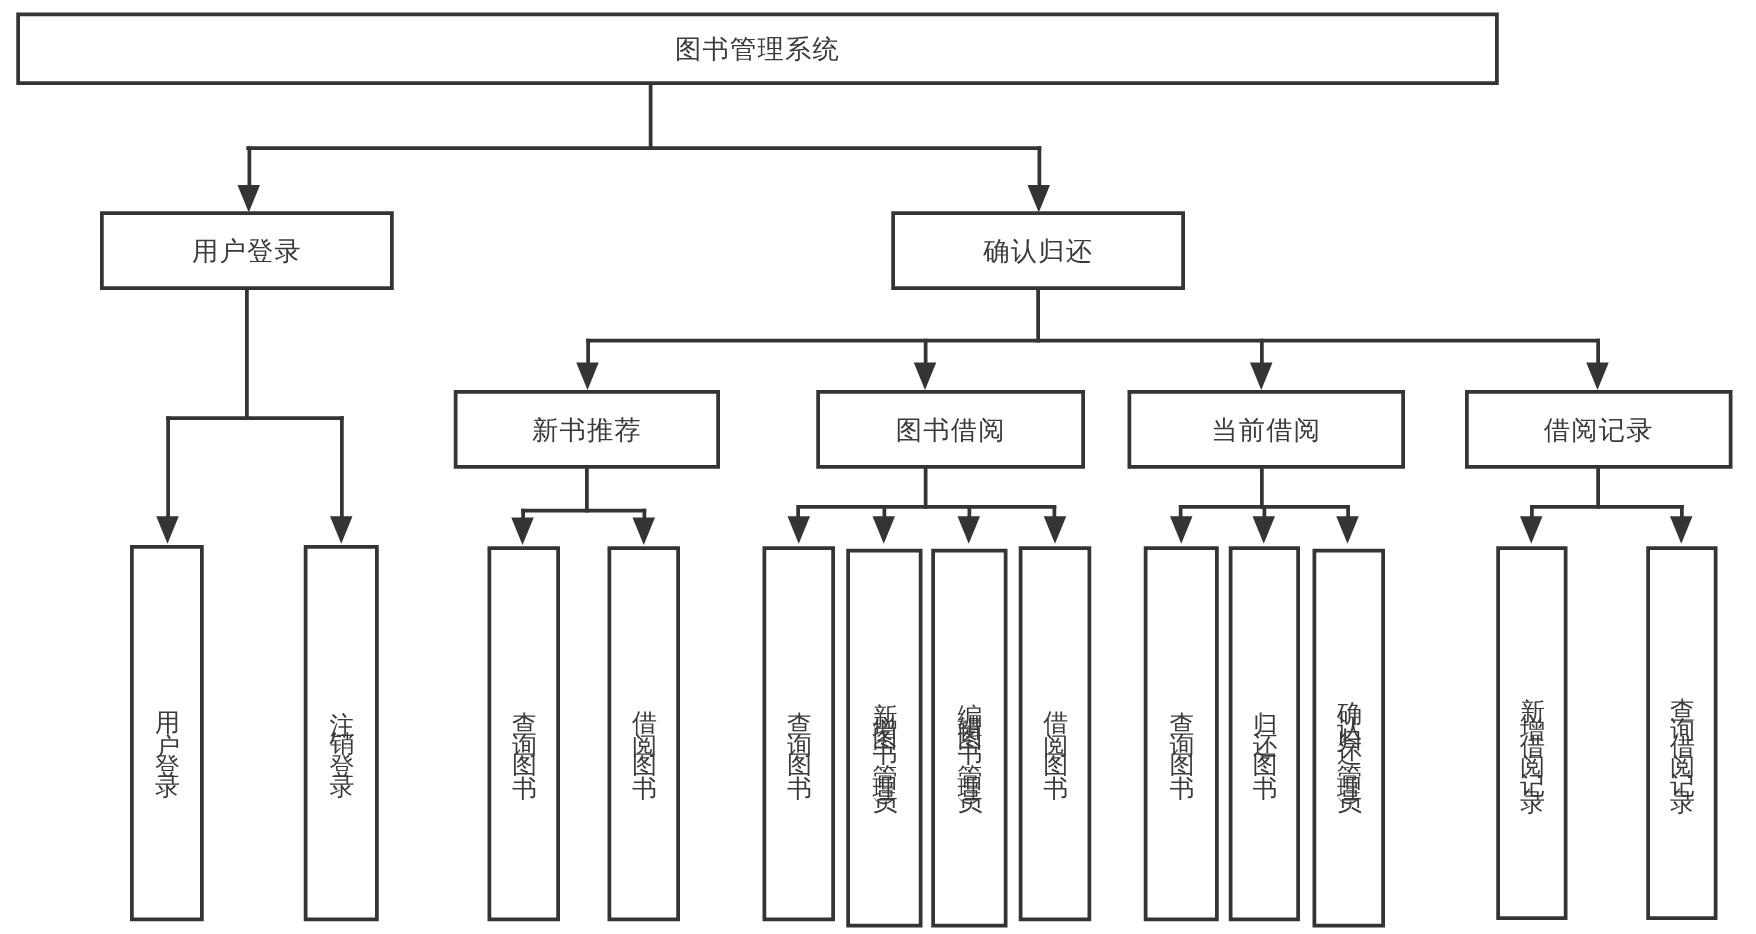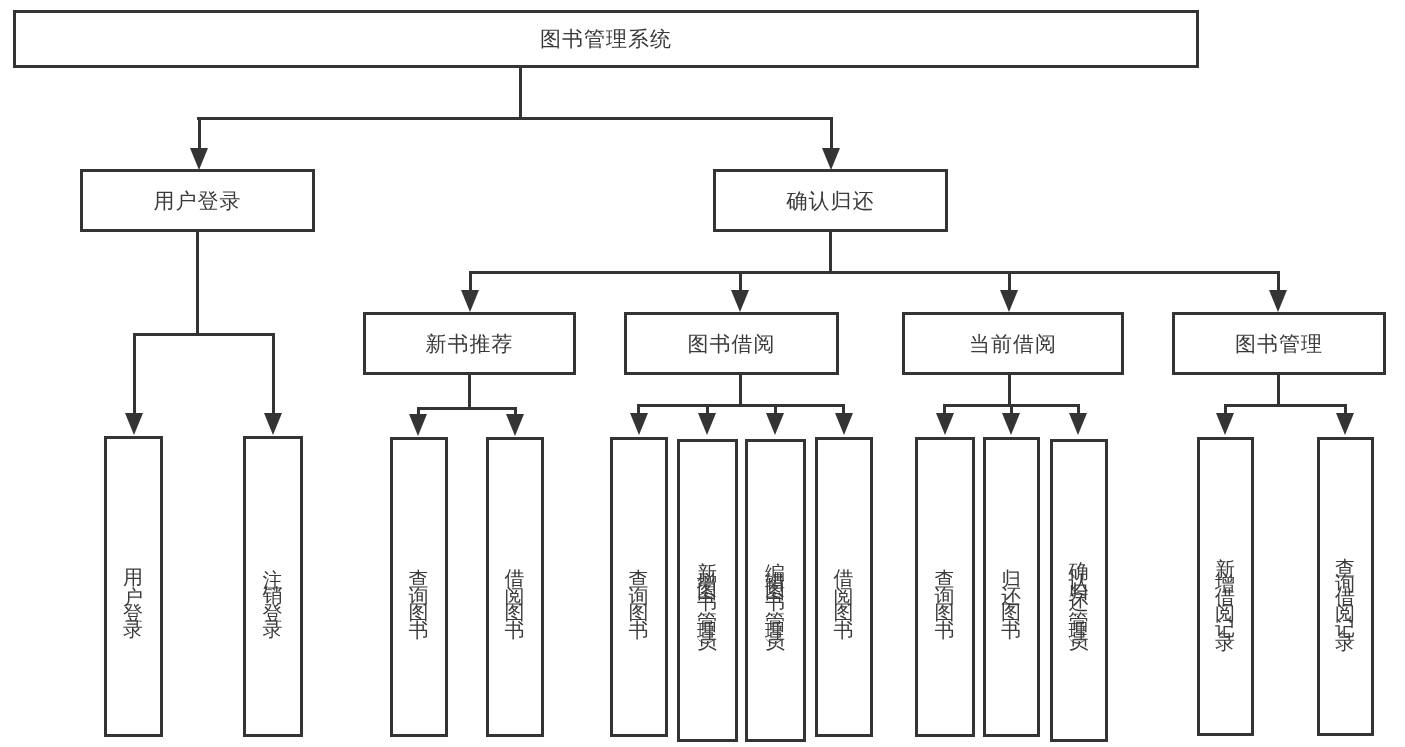--- a/index.html
+++ b/index.html
@@ -96,23 +96,23 @@
   <div class="vl" style="left:469px;top:271px;height:20px;"></div>
   <div class="tri" style="left:461px;top:290px;"></div>
   <div class="vl" style="left:739px;top:271px;height:20px;"></div>
   <div class="tri" style="left:731px;top:290px;"></div>
   <div class="vl" style="left:1008px;top:271px;height:20px;"></div>
   <div class="tri" style="left:1000px;top:290px;"></div>
   <div class="vl" style="left:1277px;top:271px;height:20px;"></div>
   <div class="tri" style="left:1269px;top:290px;"></div>
 
   <div class="box" style="left:363px;top:312px;width:213px;height:63px;">新书推荐</div>
-  <div class="box" style="left:624px;top:312px;width:215px;height:63px;">图书借阅</div>
+  <div class="box" style="left:653px;top:312px;width:215px;height:63px;">图书借阅</div>
   <div class="box" style="left:902px;top:312px;width:222px;height:63px;">当前借阅</div>
-  <div class="box" style="left:1172px;top:312px;width:214px;height:63px;">图书管理</div>
+  <div class="box" style="left:1172px;top:312px;width:214px;height:63px;">借阅记录</div>
 
   <div class="vl" style="left:468px;top:373px;height:37px;"></div>
   <div class="hl" style="left:417px;top:407px;width:100px;"></div>
   <div class="vl" style="left:417px;top:407px;height:10px;"></div>
   <div class="tri" style="left:409px;top:414px;"></div>
   <div class="vl" style="left:514px;top:407px;height:10px;"></div>
   <div class="tri" style="left:506px;top:414px;"></div>
 
   <div class="vbox v4" style="left:390px;top:437px;width:58px;height:300px;">
     <span class="vtext">查询图书</span>

